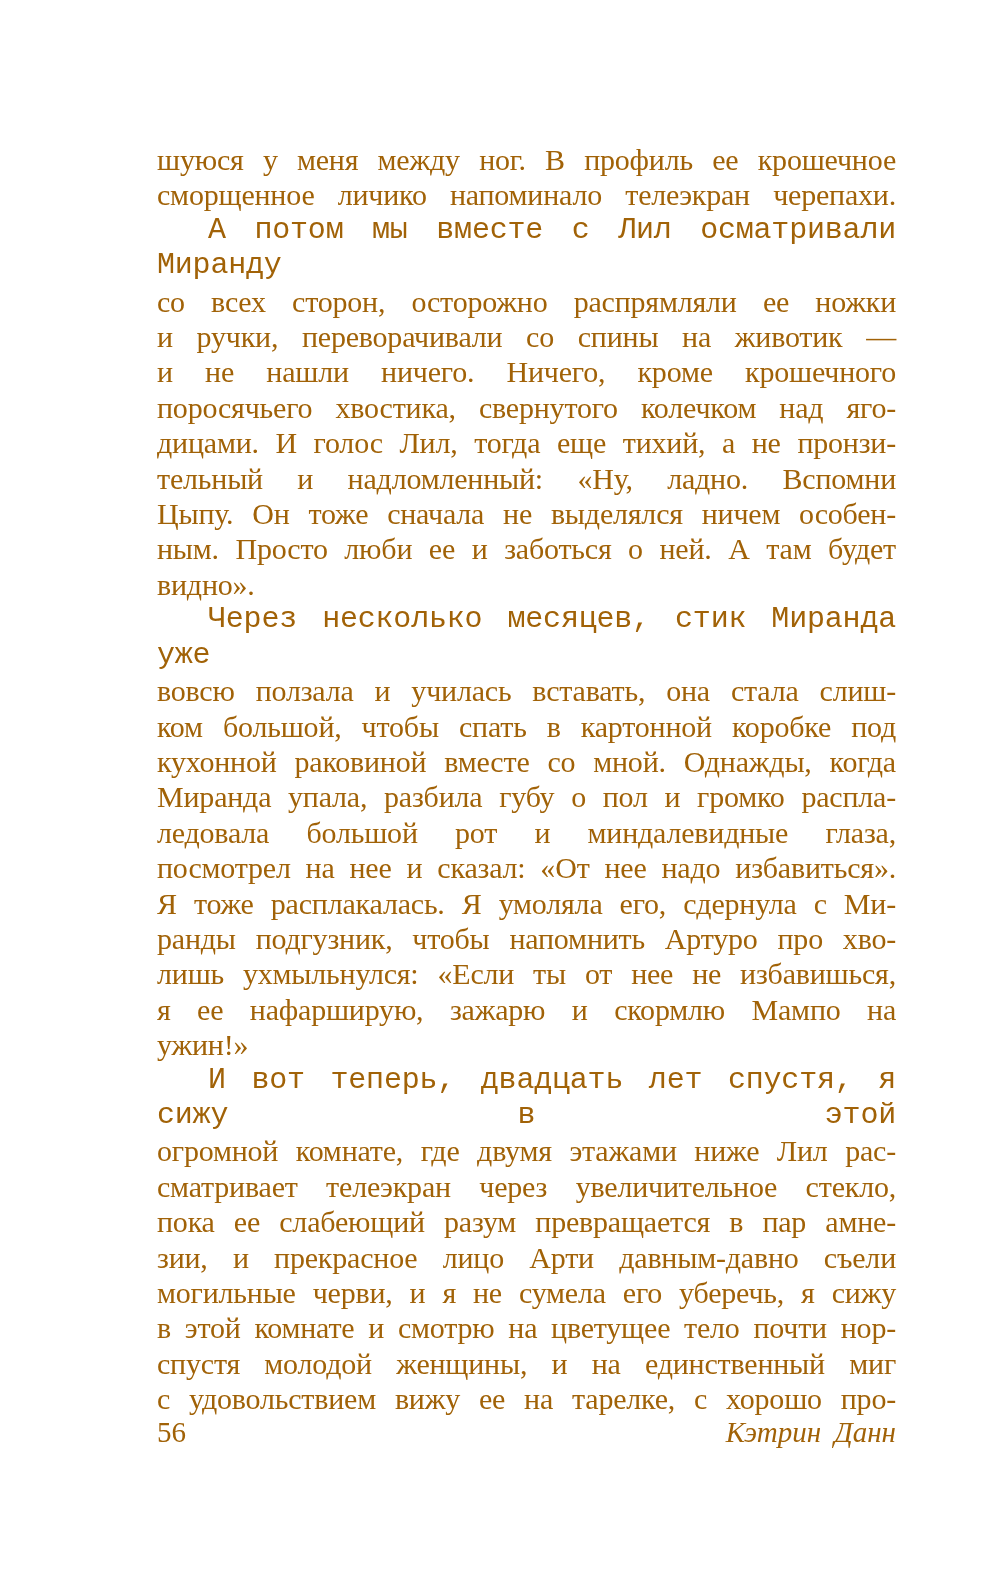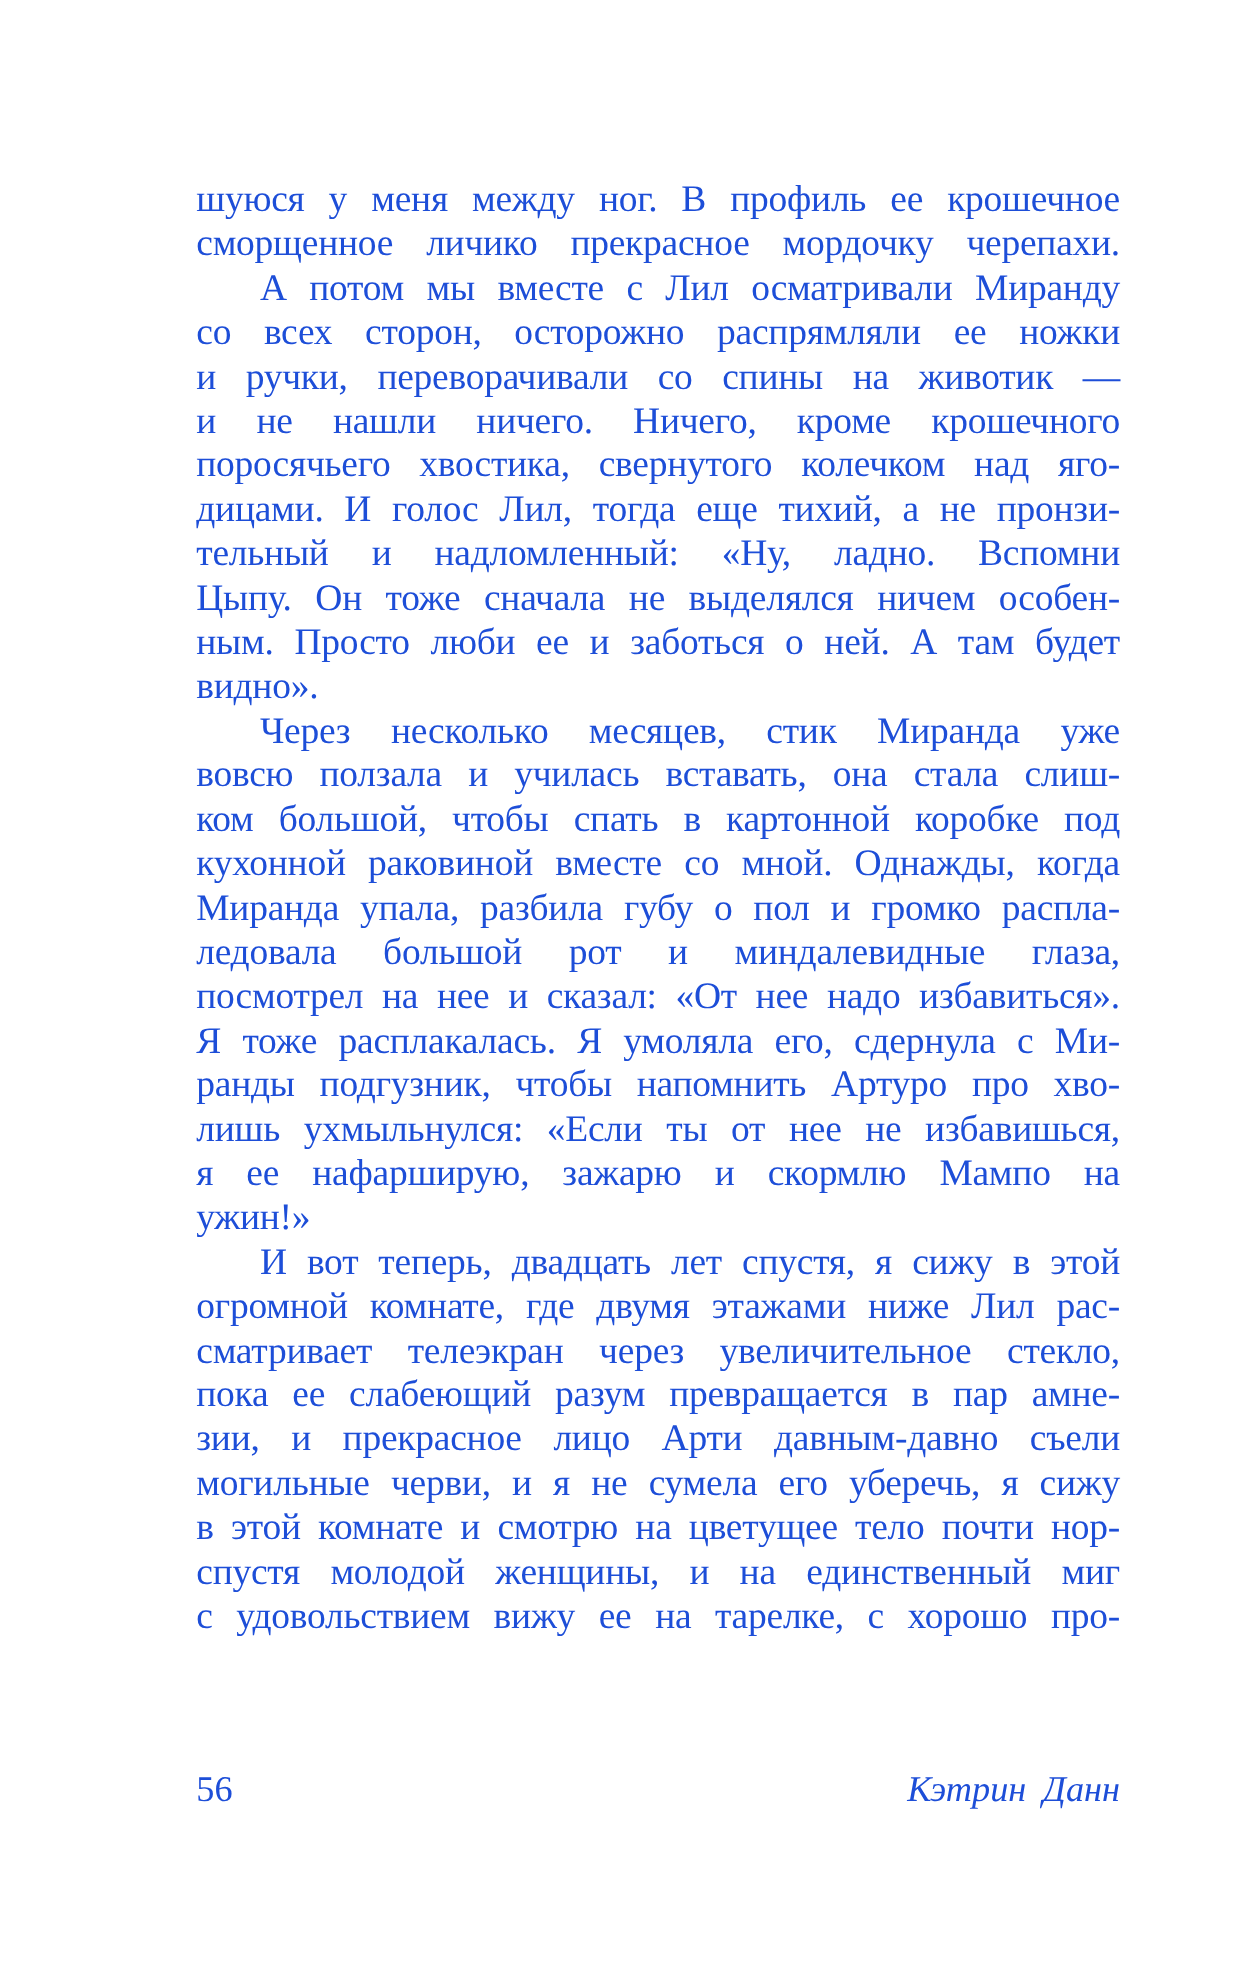--- a/index.html
+++ b/index.html
@@ -6,41 +6,42 @@
     margin: 0;
     padding: 0;
     background: #ffffff;
   }
   .page {
     position: relative;
     width: 1000px;
     height: 1583px;
     background: #ffffff;
     font-family: "Liberation Serif", serif;
-    color: #1d4ed8;
+    color: #a16207;
     overflow: hidden;
   }
   .text-block {
     position: absolute;
     left: 157px;
     top: 142px;
     width: 739px;
     font-size: 30px;
     line-height: 35.4px;
     letter-spacing: -0.2px;
   }
   .line {
     text-align: justify;
     text-align-last: justify;
   }
   .line.left-last {
     text-align-last: left;
   }
   .line.indent {
     text-indent: 51px;
+    font-family: Liberation Mono, monospace;
   }
   .footer {
     position: absolute;
     left: 157px;
     top: 1416px;
     width: 739px;
     display: flex;
     justify-content: space-between;
     align-items: center;
     font-size: 29px;
@@ -49,21 +50,21 @@
     font-style: italic;
     word-spacing: 6px;
   }
 </style>
 </head>
 <body>
 
 <div class="page">
   <div class="text-block">
       <div class="line">шуюся у меня между ног. В профиль ее крошечное</div>
-      <div class="line">сморщенное личико прекрасное мордочку черепахи.</div>
+      <div class="line">сморщенное личико напоминало телеэкран черепахи.</div>
       <div class="line indent">А потом мы вместе с Лил осматривали Миранду</div>
       <div class="line">со всех сторон, осторожно распрямляли ее ножки</div>
       <div class="line">и ручки, переворачивали со спины на животик —</div>
       <div class="line">и не нашли ничего. Ничего, кроме крошечного</div>
       <div class="line">поросячьего хвостика, свернутого колечком над яго-</div>
       <div class="line">дицами. И голос Лил, тогда еще тихий, а не пронзи-</div>
       <div class="line">тельный и надломленный: «Ну, ладно. Вспомни</div>
       <div class="line">Цыпу. Он тоже сначала не выделялся ничем особен-</div>
       <div class="line">ным. Просто люби ее и заботься о ней. А там будет</div>
       <div class="line left-last">видно».</div>

